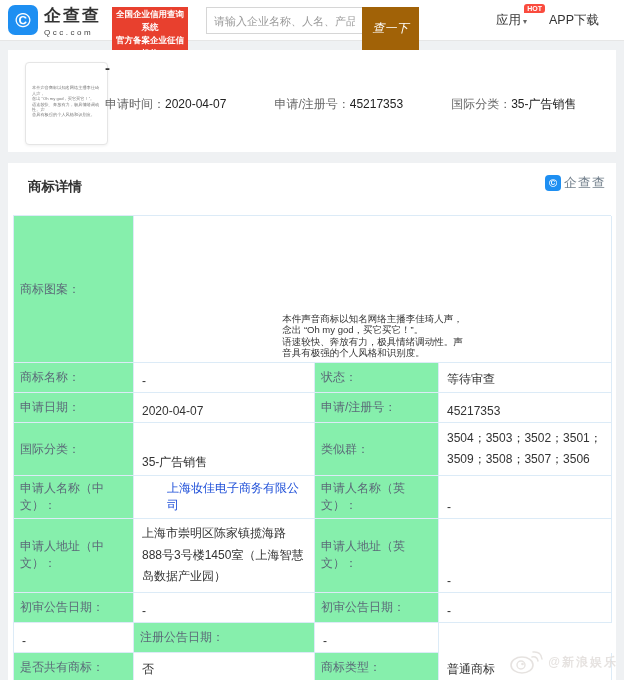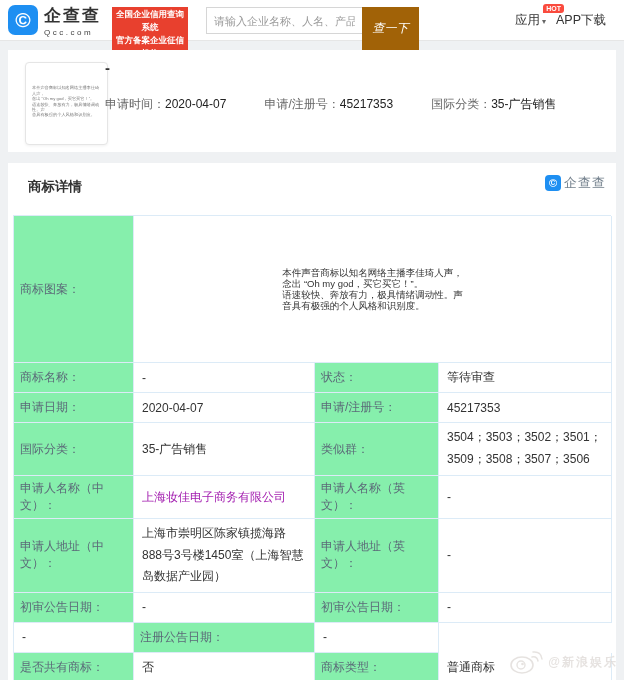--- a/index.html
+++ b/index.html
@@ -13,61 +13,61 @@
   .logo-text { position:absolute; left:44px; top:4px; }
   .logo-text .cn { font-size:17px; font-weight:bold; color:#333; letter-spacing:2px; }
   .logo-text .en { font-size:8px; color:#444; letter-spacing:2.5px; margin-top:1px; }
   .gov-badge { position:absolute; left:112px; top:7px; width:76px; background:#e8402e; color:#fff;
                font-size:8.5px; line-height:13px; text-align:center; padding:1px 2px; font-weight:bold; }
   .search-wrap { position:absolute; left:206px; top:7px; display:flex; }
   .search-input { width:156px; height:27px; border:1px solid #d6d6d6; border-right:none; padding:0 7px;
                   font-size:11px; color:#333; outline:none; }
   .search-input::placeholder { color:#9a9a9a; }
   .search-btn { width:57px; height:43px; background:#a16207; color:#fff; border:none; font-size:12px; cursor:pointer;font-style:italic; }
-  .nav { position:absolute; right:18px; top:12px; display:flex; gap:10px; font-size:12.5px; color:#333;margin-left:16px; }
+  .nav { position:absolute; right:25px; top:12px; display:flex; gap:22px; font-size:12.5px; color:#333;margin-left:16px; }
   .nav-apps { position:relative; cursor:pointer; }
   .hot-tag { position:absolute; top:-8px; right:-18px; background:#fa4b3e; color:#fff; font-size:7px;
              padding:1px 3px; border-radius:3px 3px 3px 0; font-weight:bold; }
   .caret { font-size:8px; color:#666; margin-left:2px; }
 
   
   .card { position:absolute; left:8px; right:8px; top:50px; height:102px; background:#fff; }
   .thumb { position:absolute; left:17px; top:12px; width:83px; height:83px; background:#fff;
            border:1px solid #e5e5e5; border-radius:4px; box-shadow:0 1px 3px rgba(0,0,0,.06);
            overflow:hidden; padding:22px 6px; cursor:pointer; }
   .thumb-text { font-size:10px; line-height:1.3; width:168px; transform:scale(0.42); transform-origin:0 0;
                 color:#777; white-space:pre-line; }
   .card-title { position:absolute; left:97px; top:9px; font-size:15px; font-weight:bold; color:#333; }
-  .card-fields { position:absolute; left:97px; top:46px; display:flex; gap:38px; font-size:12px; }
+  .card-fields { position:absolute; left:97px; top:46px; display:flex; gap:48px; font-size:12px; }
   .cf-label { color:#666; }
   .cf-value { color:#222; }
 
   
   .details { position:absolute; left:8px; right:8px; top:163px; bottom:-30px; background:#fff; }
   .details-title { position:absolute; left:20px; top:15px; font-size:13.5px; font-weight:bold; color:#333;text-align:center; }
   .brand { position:absolute; right:10px; top:11px; display:flex; align-items:center; gap:3px; }
   .brand-icon { width:16px; height:16px; background:#1e8ff2; border-radius:4px; color:#fff; font-size:11px;
                 line-height:16px; text-align:center; font-weight:bold; }
   .brand-label { font-size:13px; color:#75828e; letter-spacing:1px; }
 
   .table { position:absolute; left:5px; top:52px; width:598px; border-left:1px solid #dcebf7; border-top:1px solid #dcebf7; font-size:12px; }
   .trow { display:grid; grid-template-columns:120px 181px 124px 173px; }
   .trow.img { grid-template-columns:120px 478px; }
   .cell { border-right:1px solid #dcebf7; border-bottom:1px solid #dcebf7; display:flex; align-items:center;
           padding:4px 8px; min-height:30px; }
   .label { background:#86efac; color:#5b6a78; padding-left:6px; }
-  .value { background:#fff; color:#333; }
+  .value { background:#fff; color:#333;align-items:flex-end; }
   .h147 .cell { min-height:147px; }
   .h53 .cell { min-height:53px; }
   .h50 .cell { min-height:50px; }
   .break { word-break:break-all; line-height:1.8; }
   .wrap2 { line-height:1.8; }
   .desc-cell { justify-content:center; }
   .desc { white-space:pre-line; font-size:9.5px; line-height:1.18; color:#333; text-align:left; }
-  .link { color:#a21caf; cursor:pointer; }
+  .link { color:#1d4ed8; cursor:pointer;margin-left:25px; }
 
   
   .watermark { position:absolute; right:6px; bottom:4px; display:flex; align-items:center; gap:4px; opacity:.65; }
   .wm-text { font-size:12px; font-weight:bold; color:#d9d4d0; letter-spacing:2px;
              text-shadow:0 0 1px #fff; }
 </style>
 </head>
 <body>
 
 <div class="topbar">

